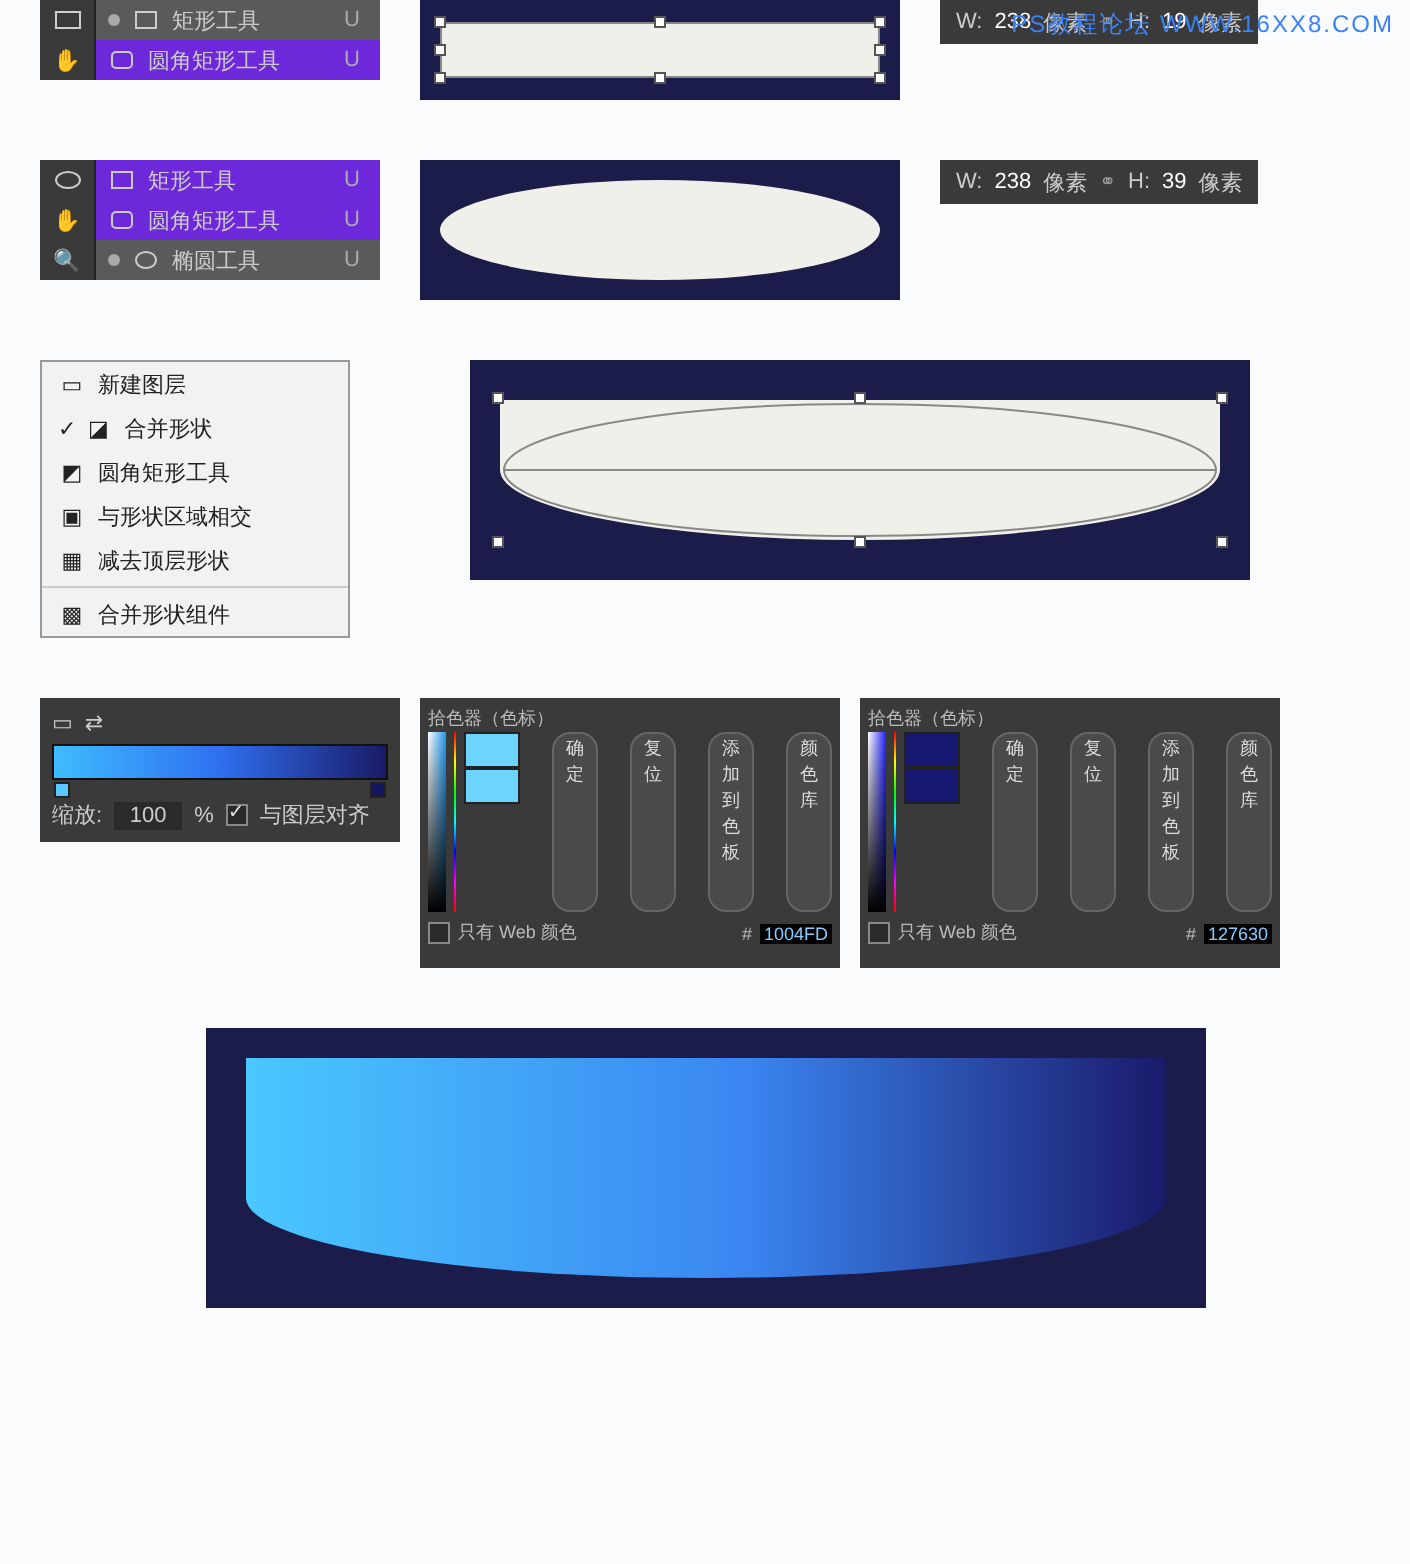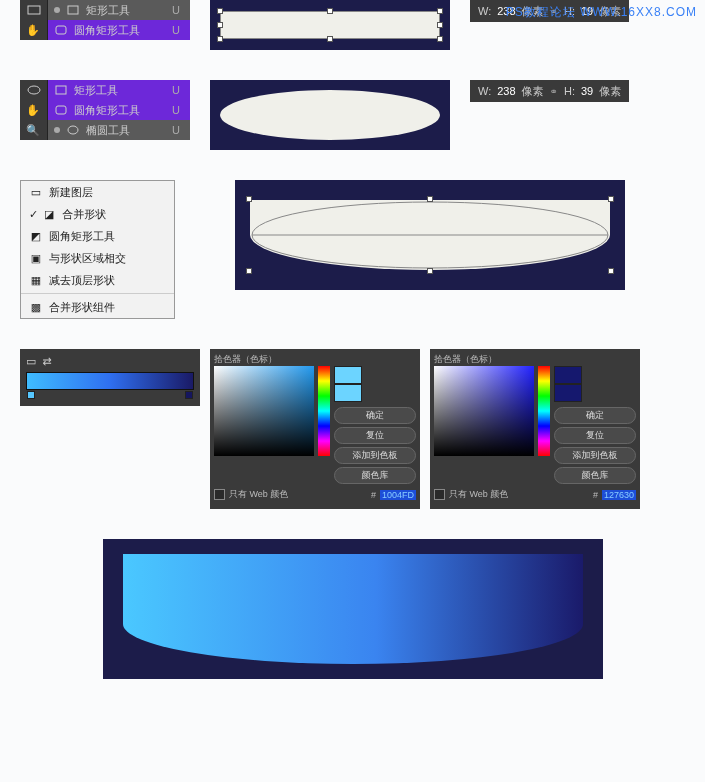--- a/index.html
+++ b/index.html
@@ -49,30 +49,30 @@
   .grad-bar { height:18px; background:linear-gradient(90deg,#3fbcff,#2f6ff0,#1a1a66); border:1px solid #111; position:relative; margin:4px 0 10px; }
   .stop { position:absolute; width:8px;height:8px;bottom:-10px;border:1px solid #222; }
   .stop.left { left:0; background:#56c7ff; }
   .stop.right { right:0; background:#15165e; }
   .grad-row { display:flex; align-items:center; gap:6px; font-size:11px; color:#ccc; }
   .num-field { background:#2a2a2a; padding:1px 4px; width:34px; text-align:center; }
   .chk2 { width:11px;height:11px;border:1px solid #888;background:#2a2a2a;display:inline-block;position:relative; }
   .chk2.on::after { content:"✓"; position:absolute; top:-3px; left:0; color:#ddd; font-size:10px; }
 
   
-  .picker { background:#3a3a3a; width:210px; height:160px; padding:4px; display:flex; flex-direction:column; font-size:9px; color:#bbb; }
+  .picker { background:#3a3a3a; width:210px; height:135px; padding:4px; display:flex; flex-direction:column; font-size:9px; color:#bbb; }
   .picker-top { display:flex; gap:4px; }
   .picker-main { width:100px; height:90px; position:relative; background:linear-gradient(to bottom,rgba(0,0,0,0),#000),linear-gradient(to right,#fff,var(--hue,#26e)); }
   .hue-strip { width:12px;height:90px;background:linear-gradient(to bottom,#f00,#ff0,#0f0,#0ff,#00f,#f0f,#f00); }
-  .picker-right { flex:1; display:flex; flex-direction:column; gap:3px; }
+  .picker-right { flex:1; display:flex; flex-direction:row; gap:16px; }
   .swatch-pair { display:flex; flex-direction:column; gap:0; margin-bottom:2px; }
   .sw { width:28px;height:18px;border:1px solid #222; }
   .btn { background:#4a4a4a;border:1px solid #666;border-radius:9px;padding:1px 6px;text-align:center;font-size:9px;color:#ddd; }
   .picker-bottom { display:flex; align-items:center; gap:4px; margin-top:4px; }
-  .hex { background:#1d4ed8; padding:0 2px; color:#8cf; font-size:9px; }
+  .hex { background:#000000; padding:0 2px; color:#8cf; font-size:9px; }
 
   
   .canvas.result { width:500px; height:140px; margin:0 auto 20px; }
   .grad-shape { width:460px; height:110px; border-radius:0 0 230px 230px / 0 0 40px 40px; background:linear-gradient(90deg,#4ac8ff 0%,#3a84f0 55%,#1a1a6a 100%); }
 
   svg { display:block; }
 </style>
 </head>
 <body>
 
@@ -246,20 +246,27 @@
 
 <div class="row" style="gap:10px">
   <div class="grad-panel">
     <div style="display:flex;gap:6px">
       <span>▭</span>
       <span>⇄</span>
     </div>
     <div class="grad-bar">
       <div class="stop left"></div>
       <div class="stop right"></div>
+    </div>
+    <div class="grad-row">
+      <span>缩放:</span>
+      <span class="num-field">100</span>
+      <span>%</span>
+      <span class="chk2 on"></span>
+      <span>与图层对齐</span>
     </div>
   </div>
 
   <div class="picker" style="--hue:#29e">
     <div>拾色器（色标）</div>
     <div class="picker-top">
       <div class="picker-main"></div>
       <div class="hue-strip"></div>
       <div class="picker-right">
         <div class="swatch-pair">

